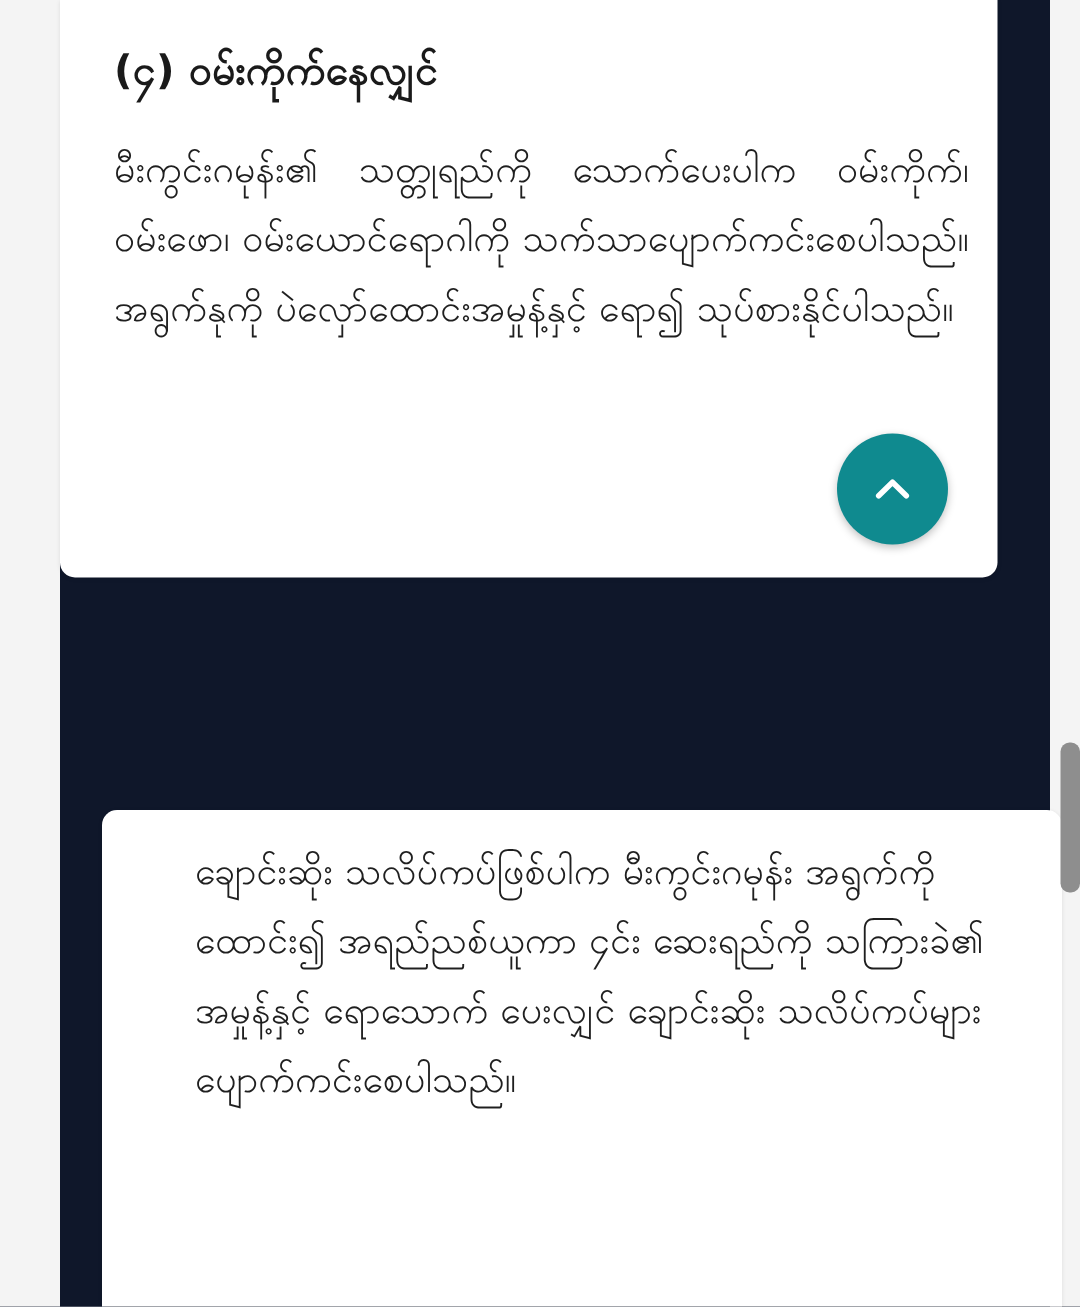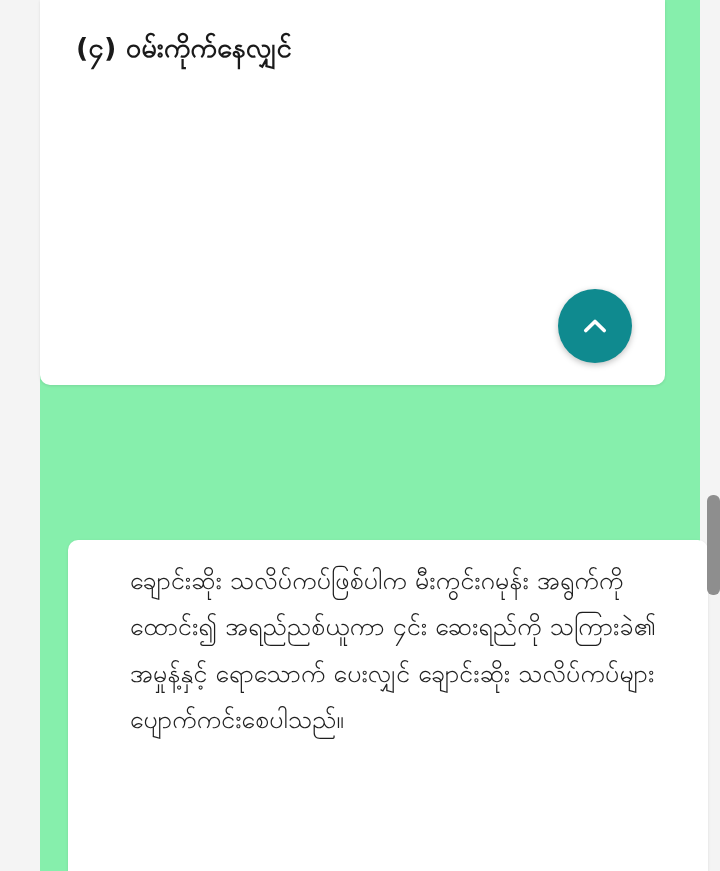--- a/index.html
+++ b/index.html
@@ -10,21 +10,21 @@
     width: 720px;
     height: 871px;
     background: #ffffff;
     font-family: "DejaVu Sans", "Liberation Sans", sans-serif;
     overflow: hidden;
     position: relative;
   }
   .page {
     position: absolute;
     inset: 0;
-    background: #86efac;
+    background: #0f172a;
   }
   
   .gutter-left {
     position: absolute;
     left: 0; top: 0; bottom: 0;
     width: 40px;
     background: #f4f4f4;
   }
   .gutter-right {
     position: absolute;
@@ -121,20 +121,21 @@
 </head>
 <body>
 
 <div class="page">
 
   <div class="gutter-left"></div>
   <div class="gutter-right"></div>
 
   <div class="card card-one">
     <div class="heading">(၄) ဝမ်းကိုက်နေလျှင်</div>
+    <div class="body-text body-one">မီးကွင်းဂမုန်း၏ သတ္တုရည်ကို သောက်ပေးပါက ဝမ်းကိုက်၊ ဝမ်းဖော၊ ဝမ်းယောင်ရောဂါကို သက်သာပျောက်ကင်းစေပါသည်။ အရွက်နုကို ပဲလှော်ထောင်းအမှုန့်နှင့် ရော၍ သုပ်စားနိုင်ပါသည်။</div>
   </div>
 
   <button class="fab">
     <span>
       <svg width="34" height="34" viewBox="0 0 24 24" aria-hidden="true">
         <path d="M5.5 15.2 L12 8.8 L18.5 15.2" fill="none" stroke="#ffffff" stroke-width="2.6" stroke-linecap="round" stroke-linejoin="round"></path>
       </svg>
     </span>
   </button>
 

